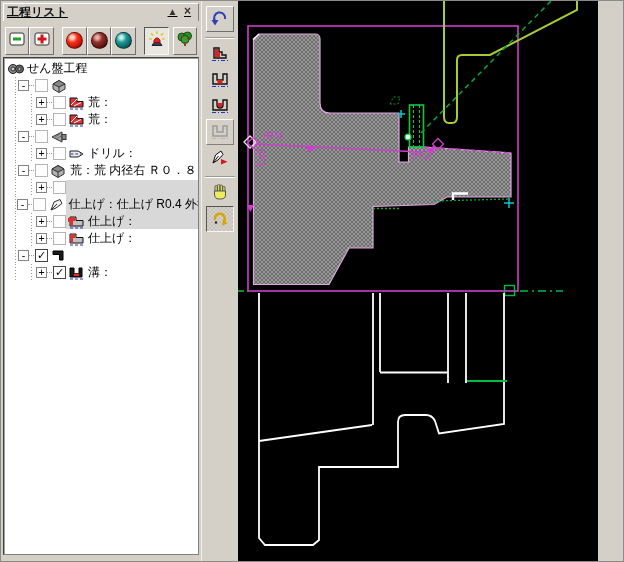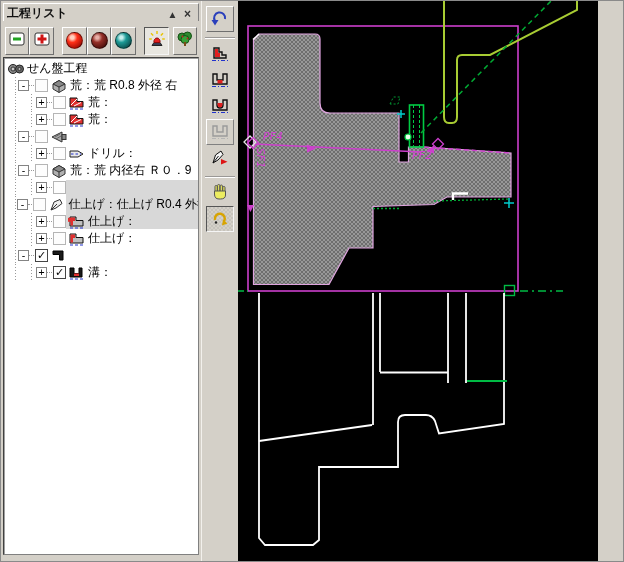--- a/index.html
+++ b/index.html
@@ -1,23 +1,23 @@
 <!DOCTYPE html>
 <html><head>
 <meta charset="utf-8">
 <style>
   html,body{margin:0;padding:0;background:#000;}
   *{box-sizing:border-box;}
   #window{position:relative;width:624px;height:562px;background:#d4d0c8;overflow:hidden;
     font-family:"Liberation Sans","DejaVu Sans",sans-serif;border:1px solid #8a8a8a;}
   
   #left-panel{position:absolute;left:2px;top:2px;width:196px;height:558px;}
-  .titlebar{height:18px;display:flex;align-items:flex-end;padding:0 3px;
+  .titlebar{height:18px;display:flex;align-items:flex-start;padding:0 3px;
     border-top:1px solid #fff;border-left:1px solid #fff;border-right:1px solid #808080;
-    background:#d4d0c8;}
+    background:#d4d0c8;text-decoration:underline;}
   .titlebar .cap{font-size:12px;font-weight:bold;color:#111;flex:1;line-height:16px;}
   .tbtn{width:15px;height:14px;font-size:10px;line-height:13px;text-align:center;color:#333;
     background:transparent;border:none;padding:0;cursor:default;}
   .tbtn.close{font-weight:bold;font-size:12px;}
   .paneltoolbar{height:36px;display:flex;align-items:center;padding:3px 2px 0 2px;}
   .pbtn{width:26px;height:28px;background:#d4d0c8;border:1px solid;
     border-color:#ffffff #6f6f6f #6f6f6f #ffffff;display:flex;align-items:center;justify-content:center;padding:0;}
   .pbtn.pressed{border-color:#555 #f5f5f5 #f5f5f5 #555;background:#e8e6e0;}
   .gap6{width:9px;} .gap4{width:4px;}
   .ball{width:17px;height:17px;border-radius:50%;border:1px solid rgba(0,0,0,.45);}
@@ -146,21 +146,20 @@
         <span class="ebox">-</span>
           <span class="hdot"></span>
         <span class="cbox"></span>
         <span class="ticon">
           <svg width="18" height="16" viewBox="0 0 18 16">
               <polygon points="3,6 9,2.5 15,6 15,11 9,14.5 3,11" fill="#b0b0b0" stroke="#333"></polygon>
               <polygon points="3,6 9,9 15,6 9,2.5" fill="#888" stroke="#333"></polygon>
               <line x1="9" y1="9" x2="9" y2="14.5" stroke="#333"></line>
             </svg>
         </span>
-        <span class="tlabel">荒：荒 R0.8 外径 右</span>
       </div>
 
       <div class="trow">
         <span class="ind l1"></span>
           <span class="ind l2"></span>
         <span class="ebox">+</span>
           <span class="hdot"></span>
         <span class="cbox"></span>
         <span class="ticon">
           <svg width="18" height="16" viewBox="0 0 18 16">
@@ -231,21 +230,21 @@
         <span class="ebox">-</span>
           <span class="hdot"></span>
         <span class="cbox"></span>
         <span class="ticon">
           <svg width="18" height="16" viewBox="0 0 18 16">
               <polygon points="3,6 9,2.5 15,6 15,11 9,14.5 3,11" fill="#b0b0b0" stroke="#333"></polygon>
               <polygon points="3,6 9,9 15,6 9,2.5" fill="#888" stroke="#333"></polygon>
               <line x1="9" y1="9" x2="9" y2="14.5" stroke="#333"></line>
             </svg>
         </span>
-        <span class="tlabel">荒：荒 内径右 Ｒ０．9</span>
+        <span class="tlabel">荒：荒 内径右 Ｒ０．８</span>
       </div>
 
       <div class="trow">
         <span class="ind l1"></span>
           <span class="ind l2"></span>
         <span class="ebox">+</span>
           <span class="hdot"></span>
         <span class="cbox"></span>
         <span class="ticon">
           <svg width="18" height="16" viewBox="0 0 18 16">

